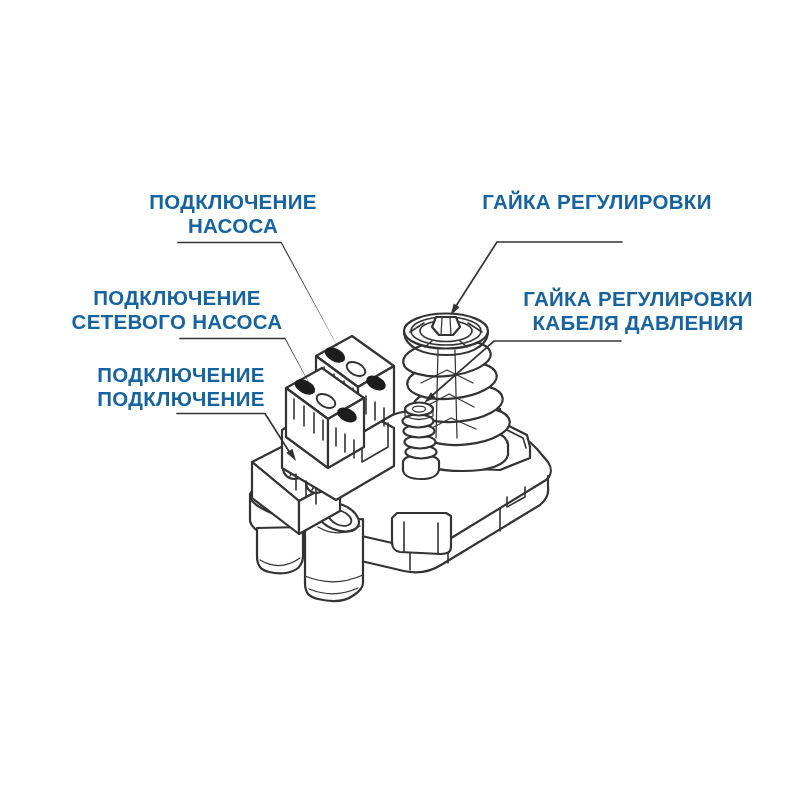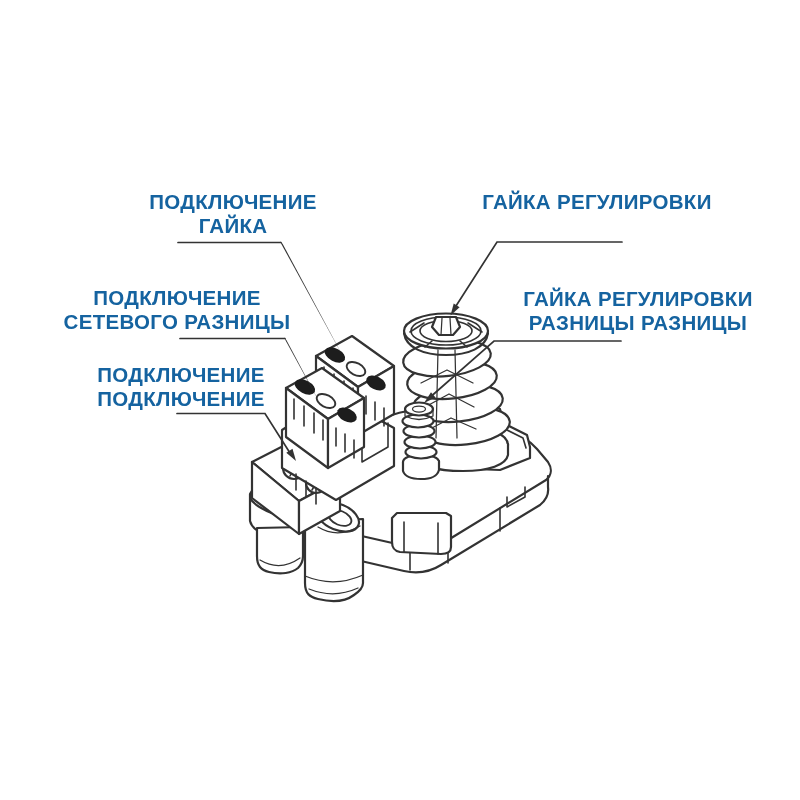--- a/index.html
+++ b/index.html
@@ -162,35 +162,35 @@
       <path class="ldr" d="M622,242 L497,242 L456,306"></path>
       <polygon class="arr" points="450.5,315.5 453.7,303.5 459.6,307.3"></polygon>
 
       <path class="ldr" d="M621,341 L494,341 L431.5,396"></path>
       <polygon class="arr" points="424,403 431,392.3 435.6,397.6"></polygon>
     </g>
   </svg>
 
   <div class="callout" style="left:233px;top:190px">
     <span>ПОДКЛЮЧЕНИЕ</span>
-    <span>ГАЙКА</span>
+    <span>НАСОСА</span>
   </div>
 
   <div class="callout" style="left:177px;top:286px">
     <span>ПОДКЛЮЧЕНИЕ</span>
-    <span>СЕТЕВОГО РАЗНИЦЫ</span>
+    <span>СЕТЕВОГО НАСОСА</span>
   </div>
 
   <div class="callout" style="left:181px;top:363px">
     <span>ПОДКЛЮЧЕНИЕ</span>
     <span>ПОДКЛЮЧЕНИЕ</span>
   </div>
 
   <div class="callout" style="left:597px;top:190px">
     <span>ГАЙКА РЕГУЛИРОВКИ</span>
   </div>
 
   <div class="callout" style="left:638px;top:287px">
     <span>ГАЙКА РЕГУЛИРОВКИ</span>
-    <span>РАЗНИЦЫ РАЗНИЦЫ</span>
+    <span>КАБЕЛЯ ДАВЛЕНИЯ</span>
   </div>
 
 </div>
 
 </body></html>

